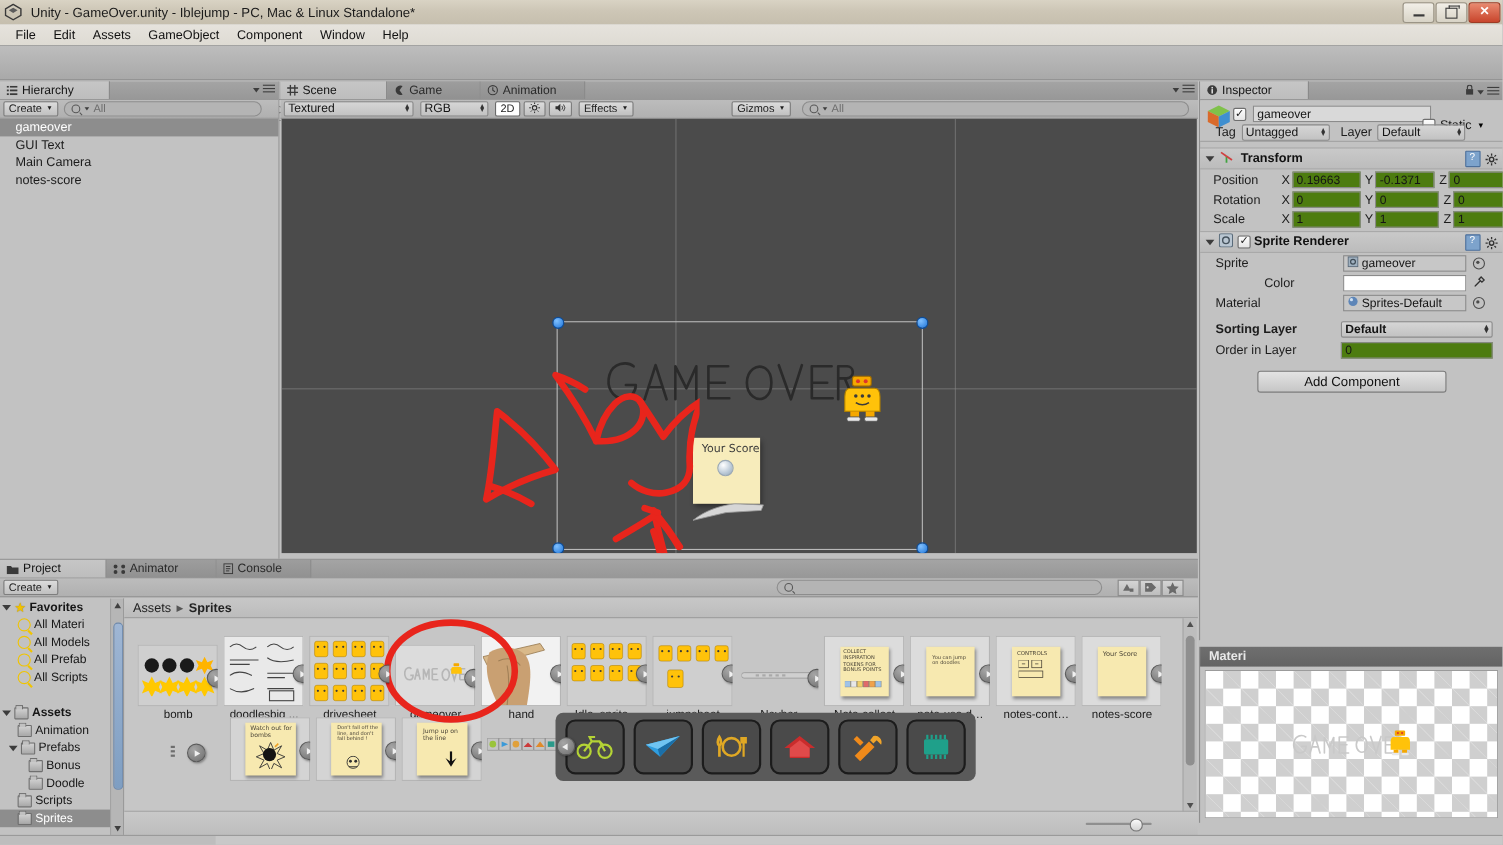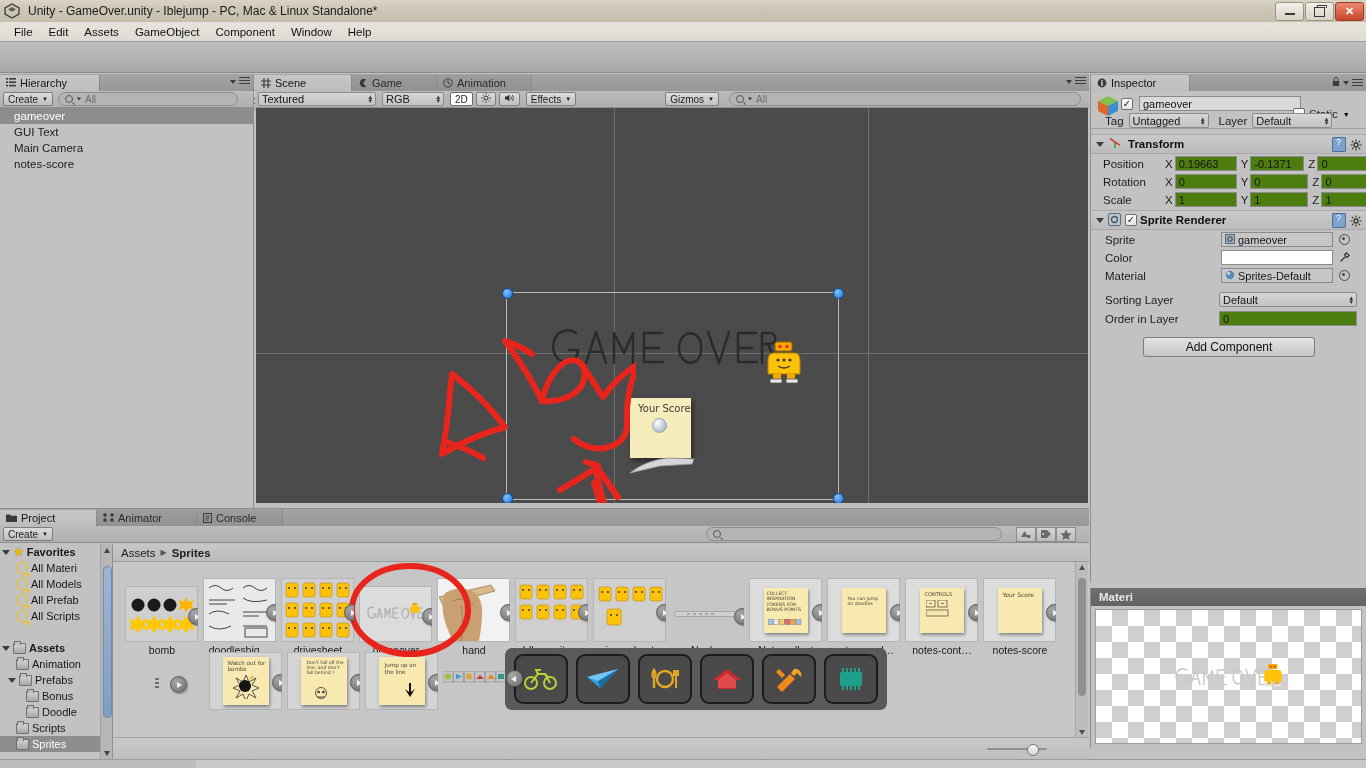--- a/index.html
+++ b/index.html
@@ -78,21 +78,21 @@
     display:flex;align-items:center;justify-content:space-between;
     font-size:11px;color:#131313;padding:0 4px;
   }
   .combo .arrow{font-size:7px;color:#333;margin-left:6px;}
 
   
   .panel{position:absolute;background:#bfbfbf;box-sizing:border-box;}
   .tabrow{
     position:absolute;left:0;top:0;height:17px;width:100%;
     background:linear-gradient(#a4a4a4,#979797);
-    display:flex;align-items:center;
+    display:flex;align-items:flex-start;
   }
   .tab{
     height:16px;box-sizing:border-box;padding:0 8px 0 6px;
     display:flex;align-items:center;gap:4px;
     font-size:11px;color:#2a2a2a;
     background:linear-gradient(#9d9d9d,#919191);
     border-right:1px solid #8a8a8a;
   }
   .tab.sel{background:linear-gradient(#c6c6c6,#bdbdbd);color:#141414;}
   .tab .ti{display:flex;align-items:center;}
@@ -775,21 +775,21 @@
         <span>
           <svg width="10" height="10" viewBox="0 0 10 10">
               <rect x="0.5" y="0.5" width="9" height="9" fill="#9fb0bf" stroke="#5b6a78"></rect>
               <circle cx="5" cy="5" r="2.2" fill="none" stroke="#404d58" stroke-width="1.1"></circle>
             </svg>
         </span>
         <span>gameover</span>
       </span>
       <span class="radio-o" style="margin-left:6px;"></span>
     </div>
-    <div class="row" style="left:14px;top:176px;width:252px;">
+    <div class="row" style="left:14px;top:176px;width:252px;text-align:center;">
       <span class="lbl" style="width:116px;">Color</span>
       <span style="width:112px;height:15px;background:#ffffff;border:1px solid #8b8b8b;box-sizing:border-box;"></span>
       <span style="margin-left:6px;">
         <svg width="12" height="12" viewBox="0 0 12 12">
             <path d="M2 10l5-5M7.5 1.8l2.7 2.7-2 2-2.7-2.7z" fill="none" stroke="#333" stroke-width="1.2"></path>
             <path d="M1.4 10.6l1.6-.6-1-1z" fill="#333"></path>
           </svg>
       </span>
     </div>
     <div class="row" style="left:14px;top:194px;width:252px;">
@@ -798,21 +798,21 @@
         <span>
           <svg width="10" height="10" viewBox="0 0 10 10">
               <circle cx="5" cy="5" r="4.2" fill="#5e86b8"></circle>
               <circle cx="3.6" cy="3.4" r="1.4" fill="#cfe0f2"></circle>
             </svg>
         </span>
         <span>Sprites-Default</span>
       </span>
       <span class="radio-o" style="margin-left:6px;"></span>
     </div>
-    <div class="row" style="left:14px;top:218px;width:252px;">
+    <div class="row" style="left:14px;top:218px;width:252px;font-weight:bold;">
       <span class="lbl" style="width:114px;">Sorting Layer</span>
       <span class="dropfield" style="width:138px;">
         <span>Default</span>
         <span class="updown">
             <span>▴</span>
             <span>▾</span>
           </span>
       </span>
     </div>
     <div class="row" style="left:14px;top:237px;width:252px;">

